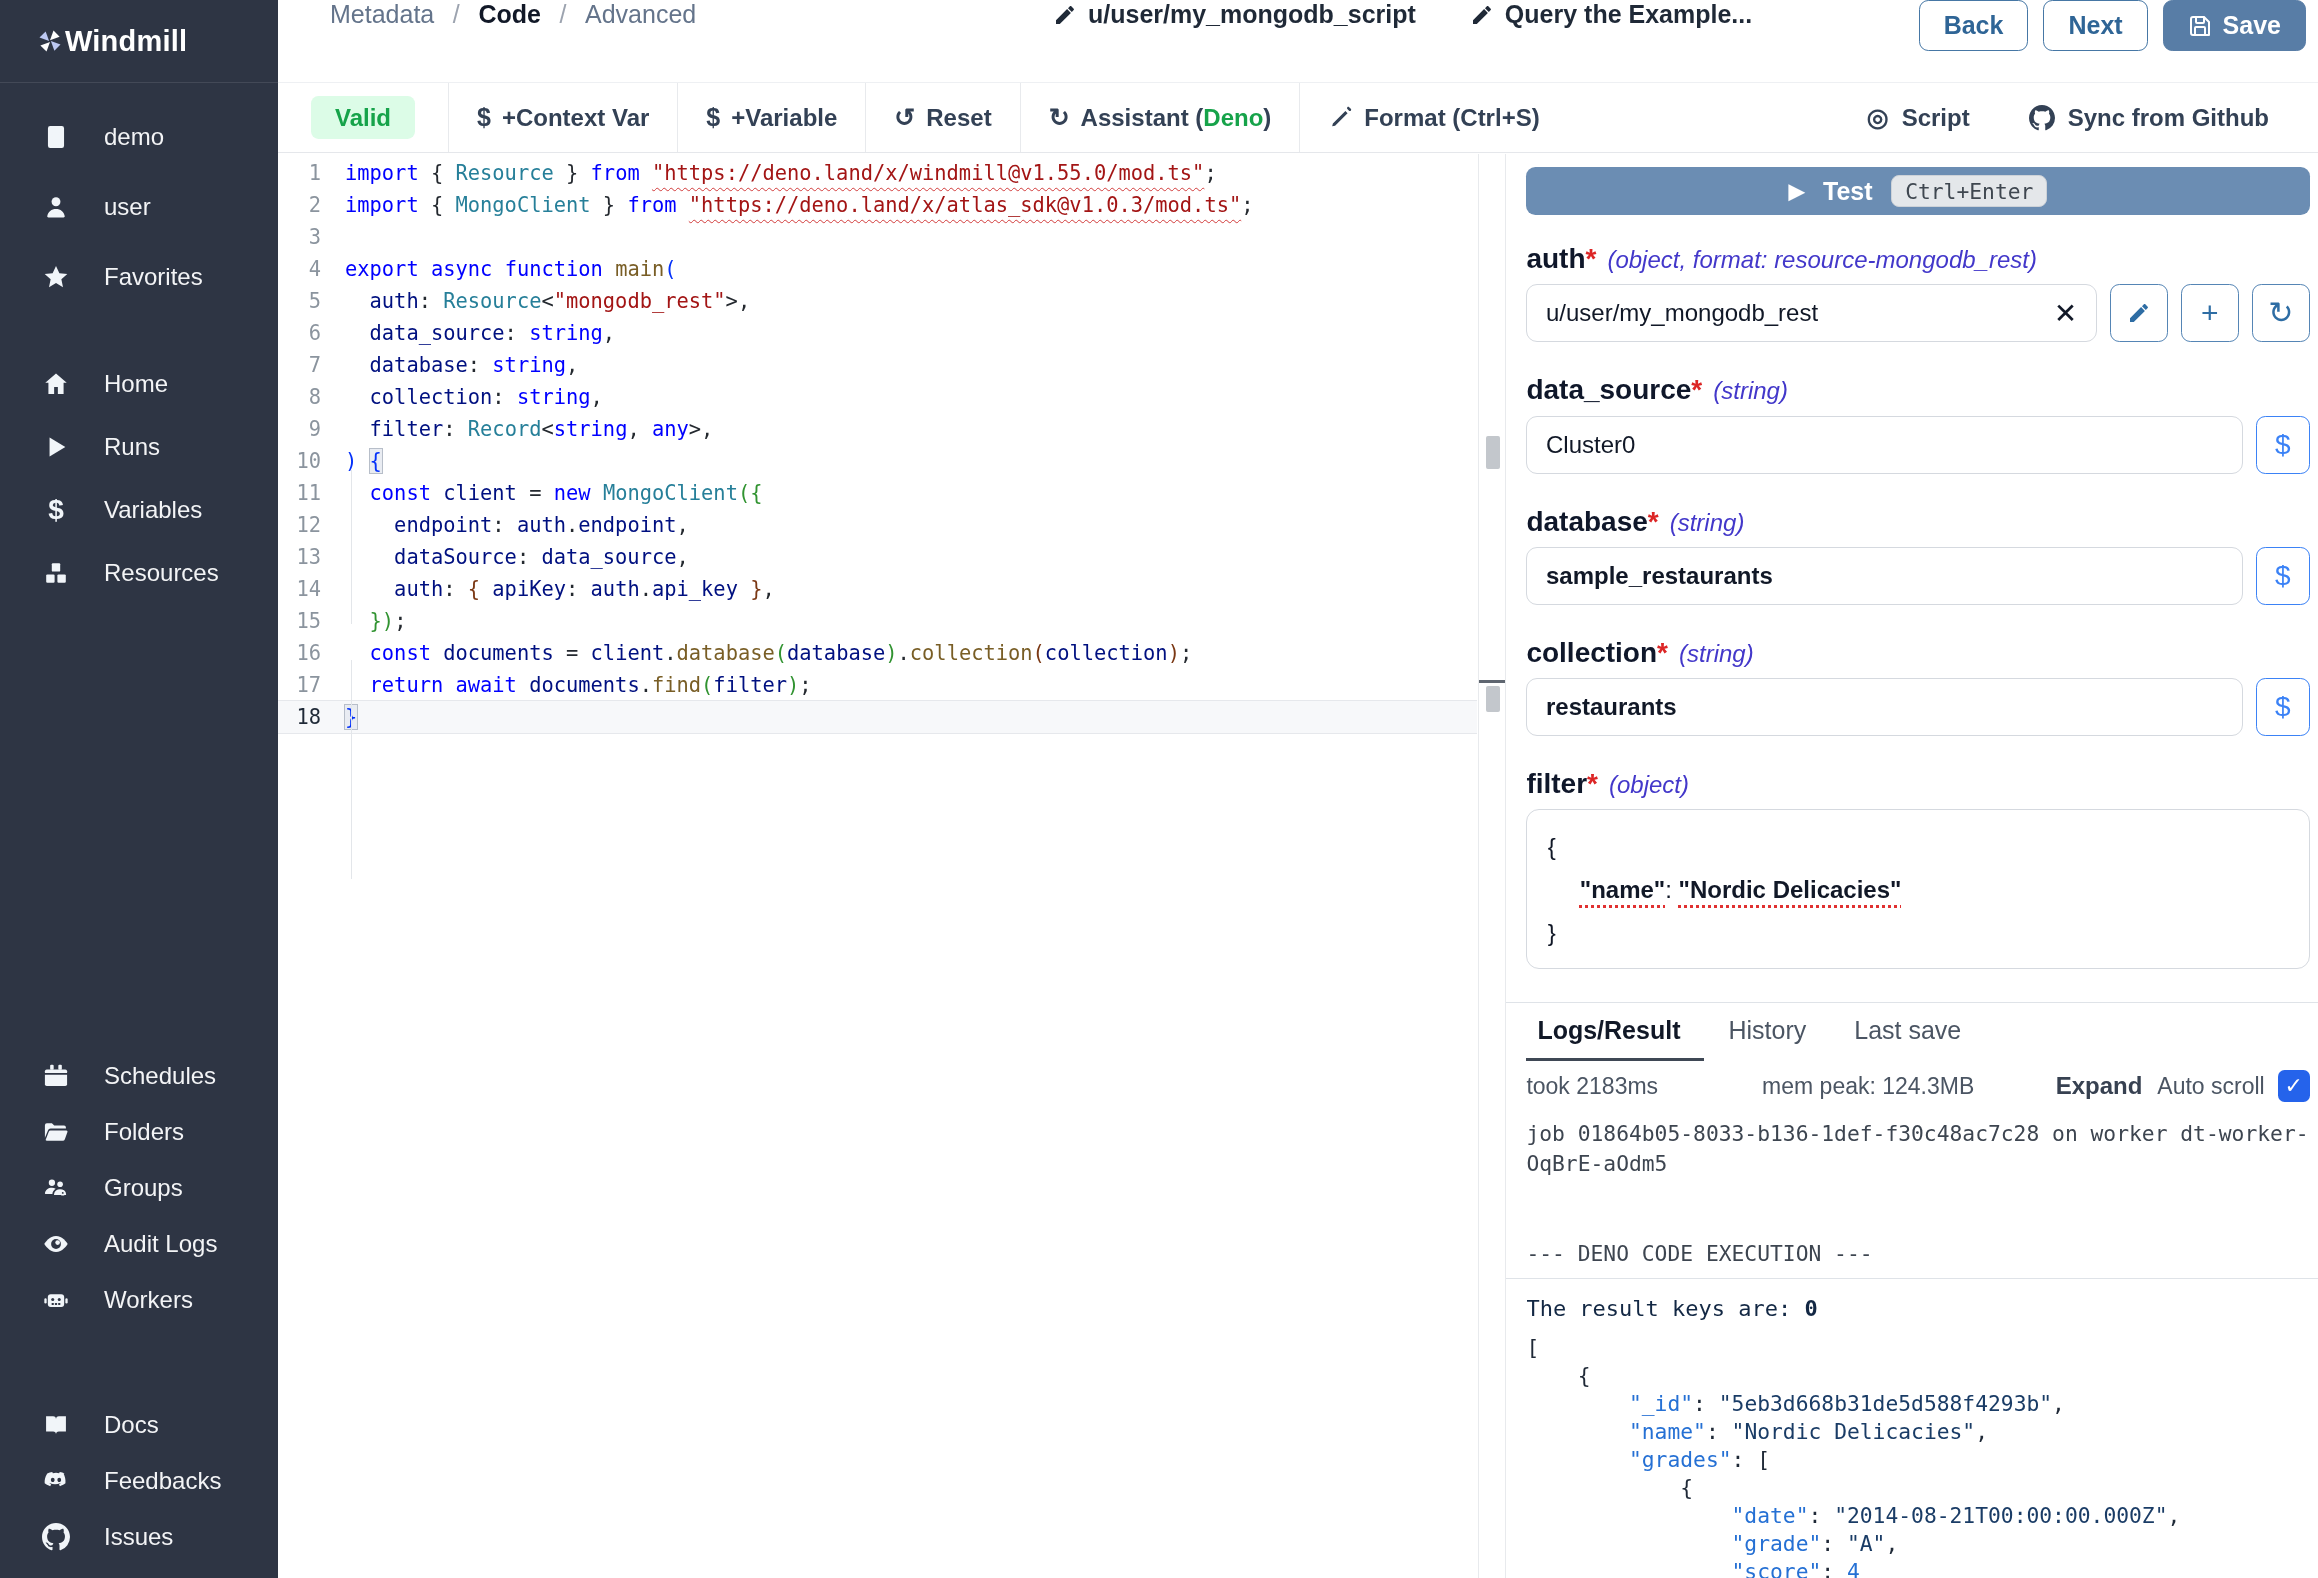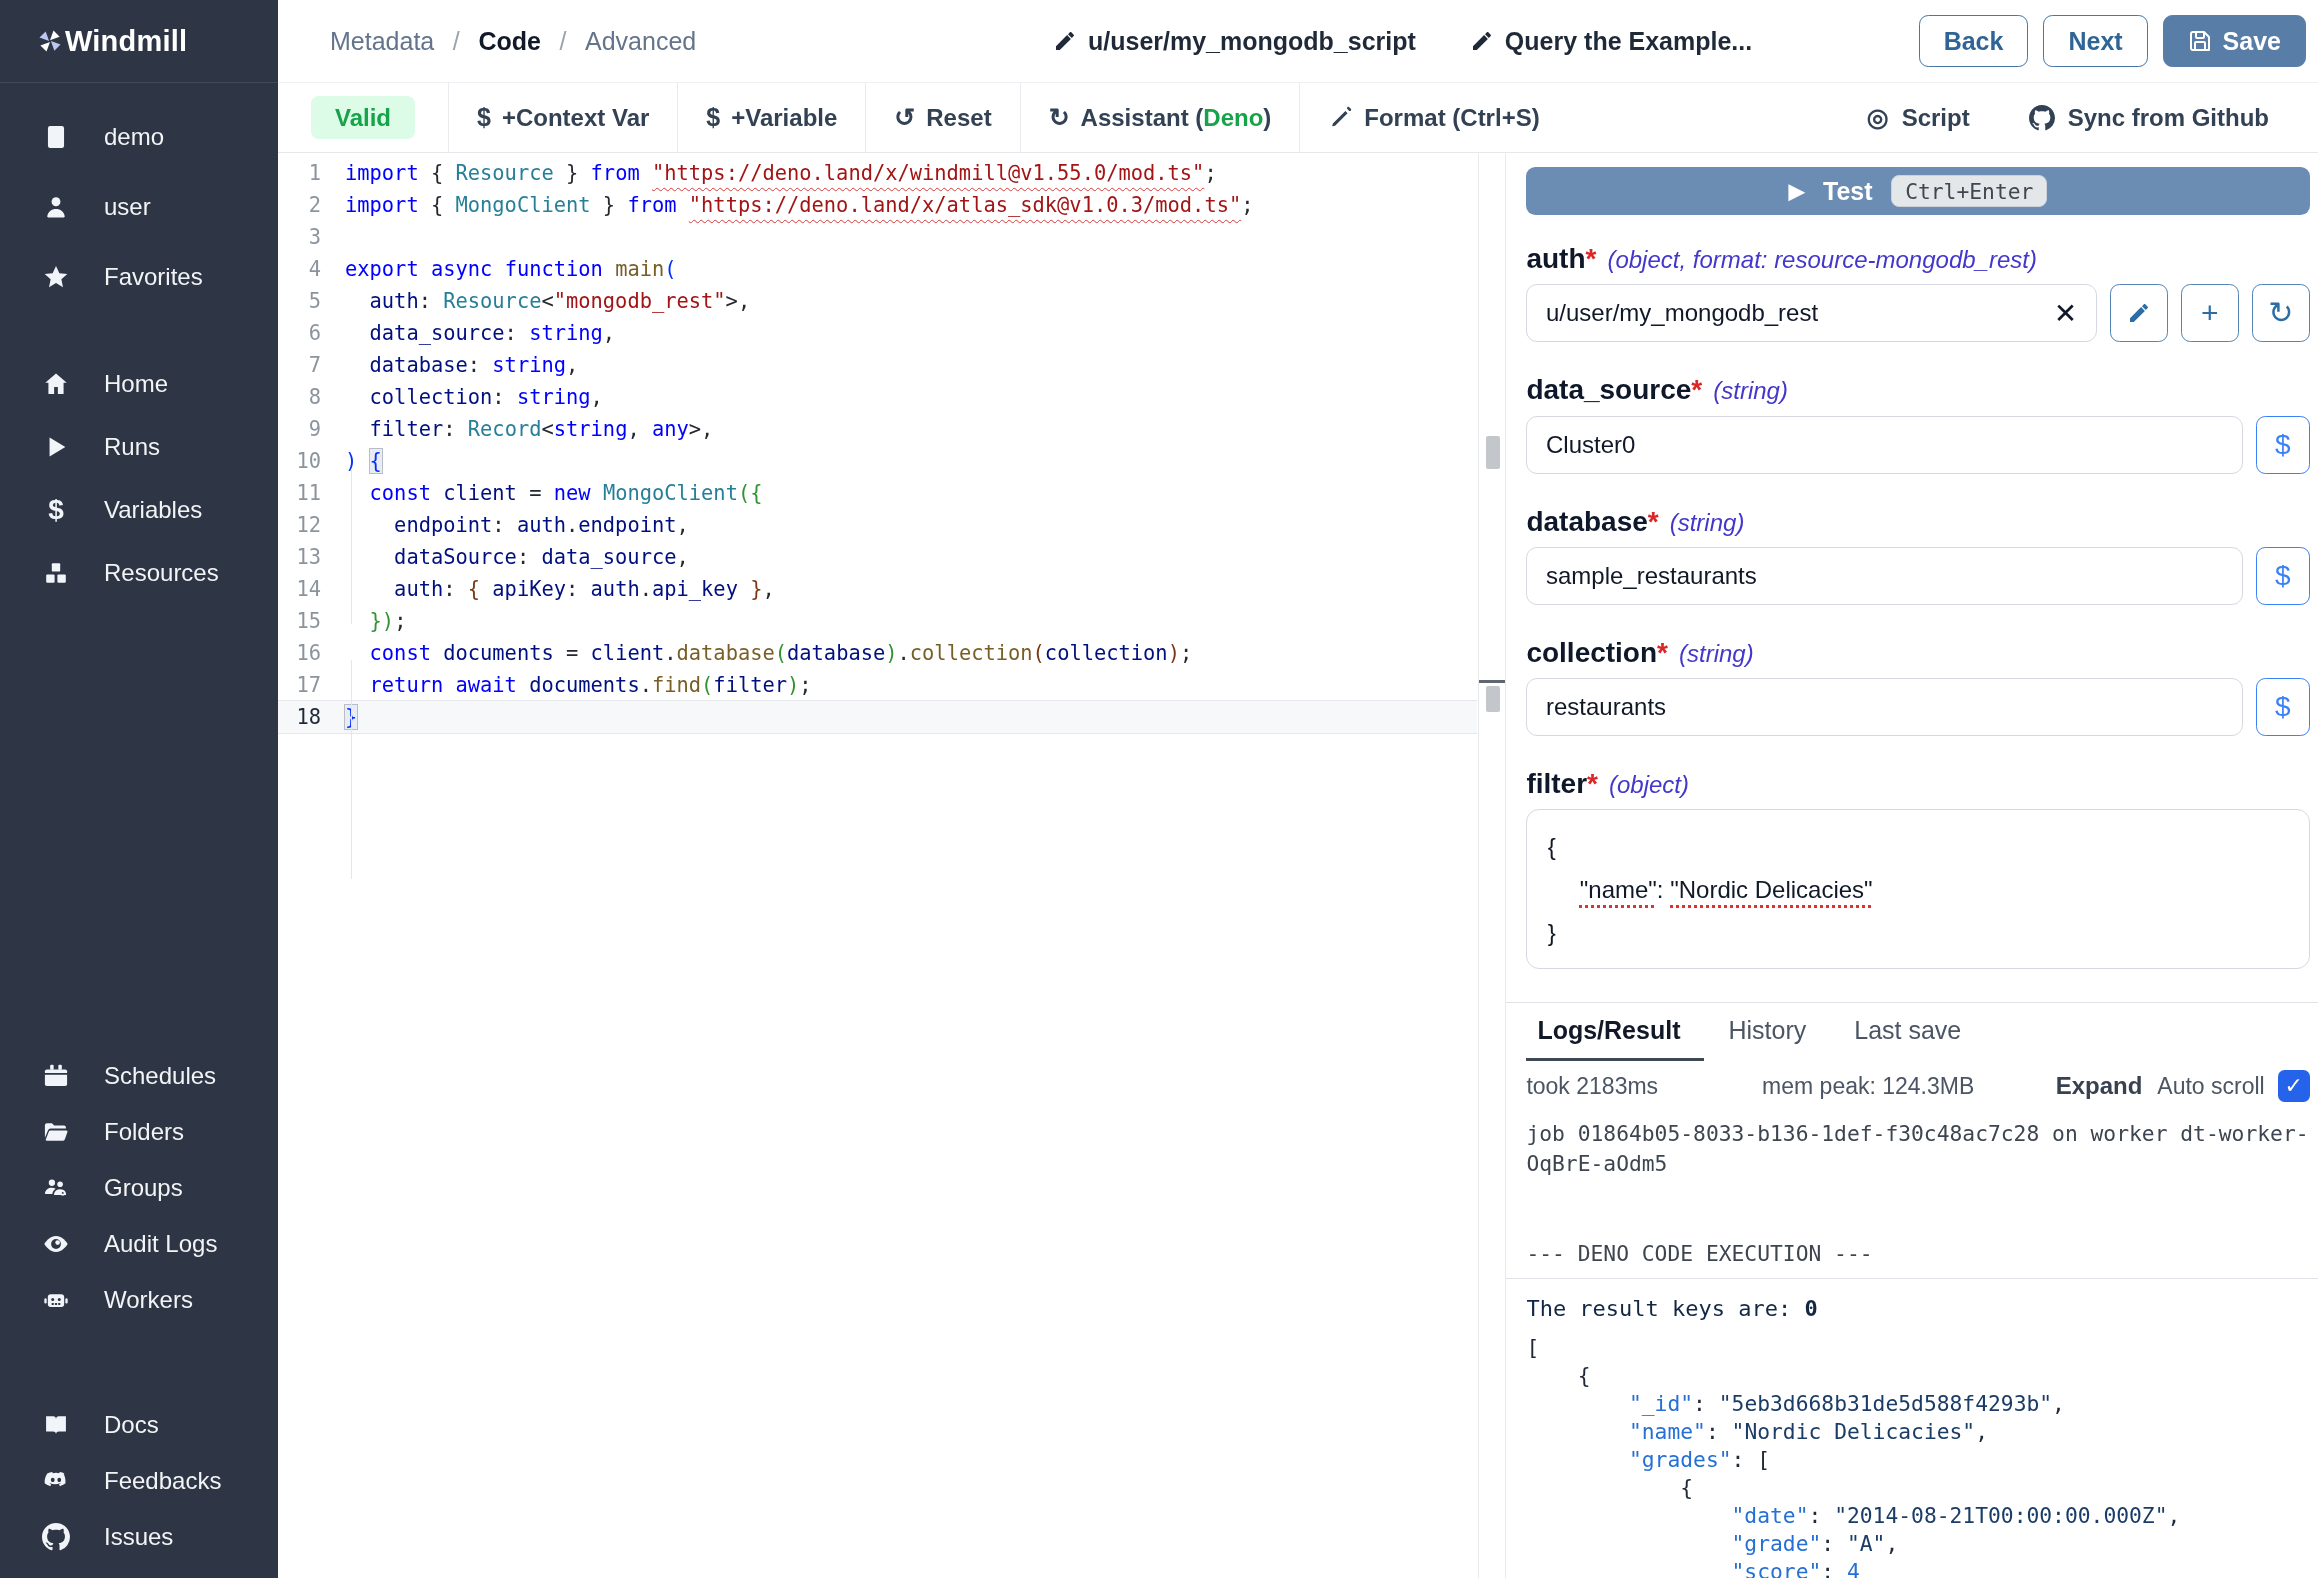--- a/index.html
+++ b/index.html
@@ -16,21 +16,21 @@
   .g-admin { margin-top:443px; } .g-admin .side-item { height:56px; }
   .g-links { margin-top:69px; } .g-links .side-item { height:56px; }
   .side-item { display:flex; align-items:center; gap:33px; padding-left:41px; cursor:pointer; }
   .side-icon { width:30px; height:30px; display:flex; align-items:center; justify-content:center; flex:0 0 30px; }
   .side-icon svg { width:28px; height:28px; fill:currentColor; }
   .side-icon .txt-ic { font-size:28px; font-weight:700; }
   .side-label { font-size:24px; font-weight:500; color:#f3f4f6; }
 
   
   .topbar { position:absolute; left:278px; top:0; width:2041px; height:83px; background:#fff;
-    border-bottom:0.9px solid #eef0f3; display:flex; align-items:center; }
+    border-bottom:0.9px solid #eef0f3; display:flex; align-items:flex-start; }
   .crumbs { display:flex; align-items:center; gap:18.6px; padding-left:52px; font-size:25px; }
   .crumb { color:#64748b; font-weight:500; cursor:pointer; }
   .crumb.active { color:#111827; font-weight:700; }
   .crumb-sep { color:#9ca3af; }
   .script-meta { position:absolute; left:775px; display:flex; align-items:center; gap:54px; }
   .meta-item { display:flex; align-items:center; gap:11px; font-size:25px; font-weight:600; color:#1f2937; cursor:pointer; }
   .meta-item svg { width:24px; height:24px; fill:#1f2937; }
   .topbar-actions { position:absolute; right:13px; display:flex; gap:15px; }
   .btn-outline { background:#fff; border:1.9px solid #4677a5; color:#2f6596; font-weight:700; font-size:25px;
     border-radius:9.3px; padding:10.2px 24px; cursor:pointer; }
@@ -81,21 +81,21 @@
     border-radius:8px; padding:2.8px 13px; border:0.9px solid #cdd2d8; }
   .field-label { margin-top:28px; font-size:28px; display:flex; align-items:baseline; }
   .fl-name { font-weight:700; color:#0f172a; }
   .fl-star { color:#dc2626; font-weight:700; }
   .fl-note { font-style:italic; color:#4338ca; font-size:24px; margin-left:11px; }
   .field-row { margin-top:9.3px; display:flex; gap:13px; align-items:stretch; }
   .inputbox { flex:1; height:58px; border:0.9px solid #d5d9df; border-radius:11px; display:flex; align-items:center;
     padding:0 18.6px; font-size:24px; color:#111827; background:#fff; cursor:text; }
   .inputbox .val { flex:1; white-space:nowrap; overflow:hidden; }
   .sp-err { text-decoration-line:underline; text-decoration-style:dotted; text-decoration-color:#e03131;
-    text-decoration-thickness:3.2px; text-underline-offset:7.4px; }
+    text-decoration-thickness:3.2px; text-underline-offset:7.4px;font-weight:bold; }
   .clear-x { font-size:28px; color:#111827; cursor:pointer; padding-left:11px; }
   .sq-btn { width:58px; flex:0 0 58px; border-radius:9.3px; background:#fff; display:flex; align-items:center; justify-content:center; cursor:pointer; }
   .aux { border:1.9px solid #5585b5; color:#2e6da4; }
   .aux svg { width:24px; height:24px; fill:#2e6da4; }
   .aux-txt { font-size:30px; line-height:1; }
   .dollar-btn { width:54px; flex:0 0 54px; border:1.9px solid #3b82f6; color:#3b82f6; font-size:28px; font-weight:500; border-radius:9.3px;
     background:#fff; display:flex; align-items:center; justify-content:center; cursor:pointer; }
   .filter-box { margin-top:9.3px; height:160px; border:0.9px solid #d5d9df; border-radius:13px; padding:15px 20.4px;
     font-size:24px; color:#111827; line-height:43px; cursor:text; }
   .filter-indent { padding-left:32px; }

